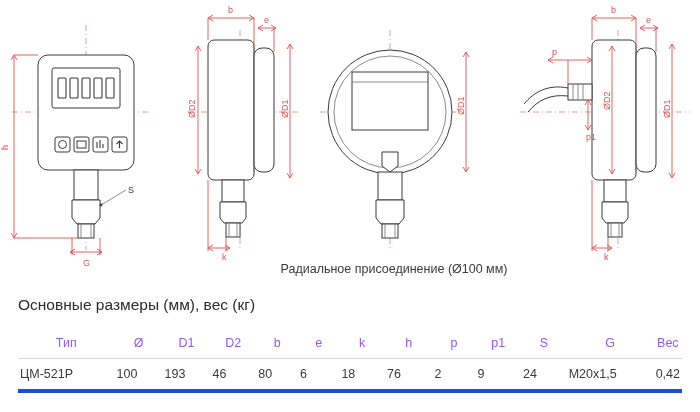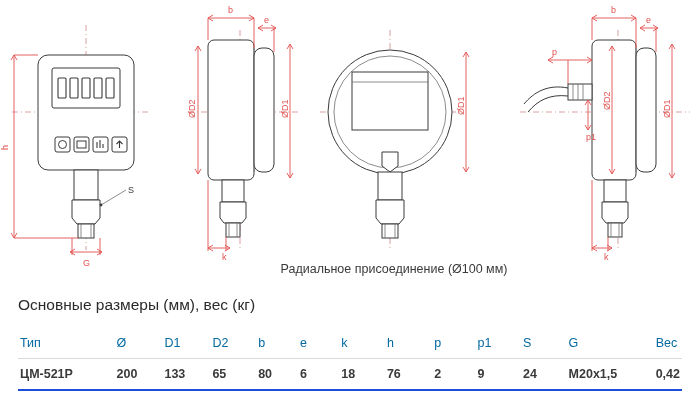--- a/index.html
+++ b/index.html
@@ -34,25 +34,25 @@
     color:#3a3a3a;
   }
   table.dims th, table.dims td{
     text-align:left;
     padding:8px 2px 8px 2px;
     font-weight:normal;
     white-space:nowrap;
   }
   table.dims thead th{
     border-bottom:1px solid #d9d9d9;
-    color:#0369a1;
+    color:#8b5cf6;
+    text-align:center;
   }
   table.dims tbody td{
-    border-bottom:2px solid #1d4ed8;
-    font-weight:bold;
+    border-bottom:4px solid #1d4ed8;
   }
   
   .c-type{width:96px;}
   .c-d{width:46px;}
   .c-d1{width:46px;}
   .c-d2{width:44px;}
   .c-b{width:40px;}
   .c-e{width:40px;}
   .c-k{width:44px;}
   .c-h{width:46px;}
@@ -293,23 +293,23 @@
         <th class="c-p">p</th>
         <th class="c-p1">p1</th>
         <th class="c-s">S</th>
         <th class="c-g">G</th>
         <th class="c-wt">Вес</th>
       </tr>
     </thead>
     <tbody>
       <tr>
         <td class="c-type">ЦМ-521Р</td>
-        <td class="c-d">200</td>
-        <td class="c-d1">133</td>
-        <td class="c-d2">65</td>
+        <td class="c-d">100</td>
+        <td class="c-d1">193</td>
+        <td class="c-d2">46</td>
         <td class="c-b">80</td>
         <td class="c-e">6</td>
         <td class="c-k">18</td>
         <td class="c-h">76</td>
         <td class="c-p">2</td>
         <td class="c-p1">9</td>
         <td class="c-s">24</td>
         <td class="c-g">M20x1,5</td>
         <td class="c-wt">0,42</td>
       </tr>

